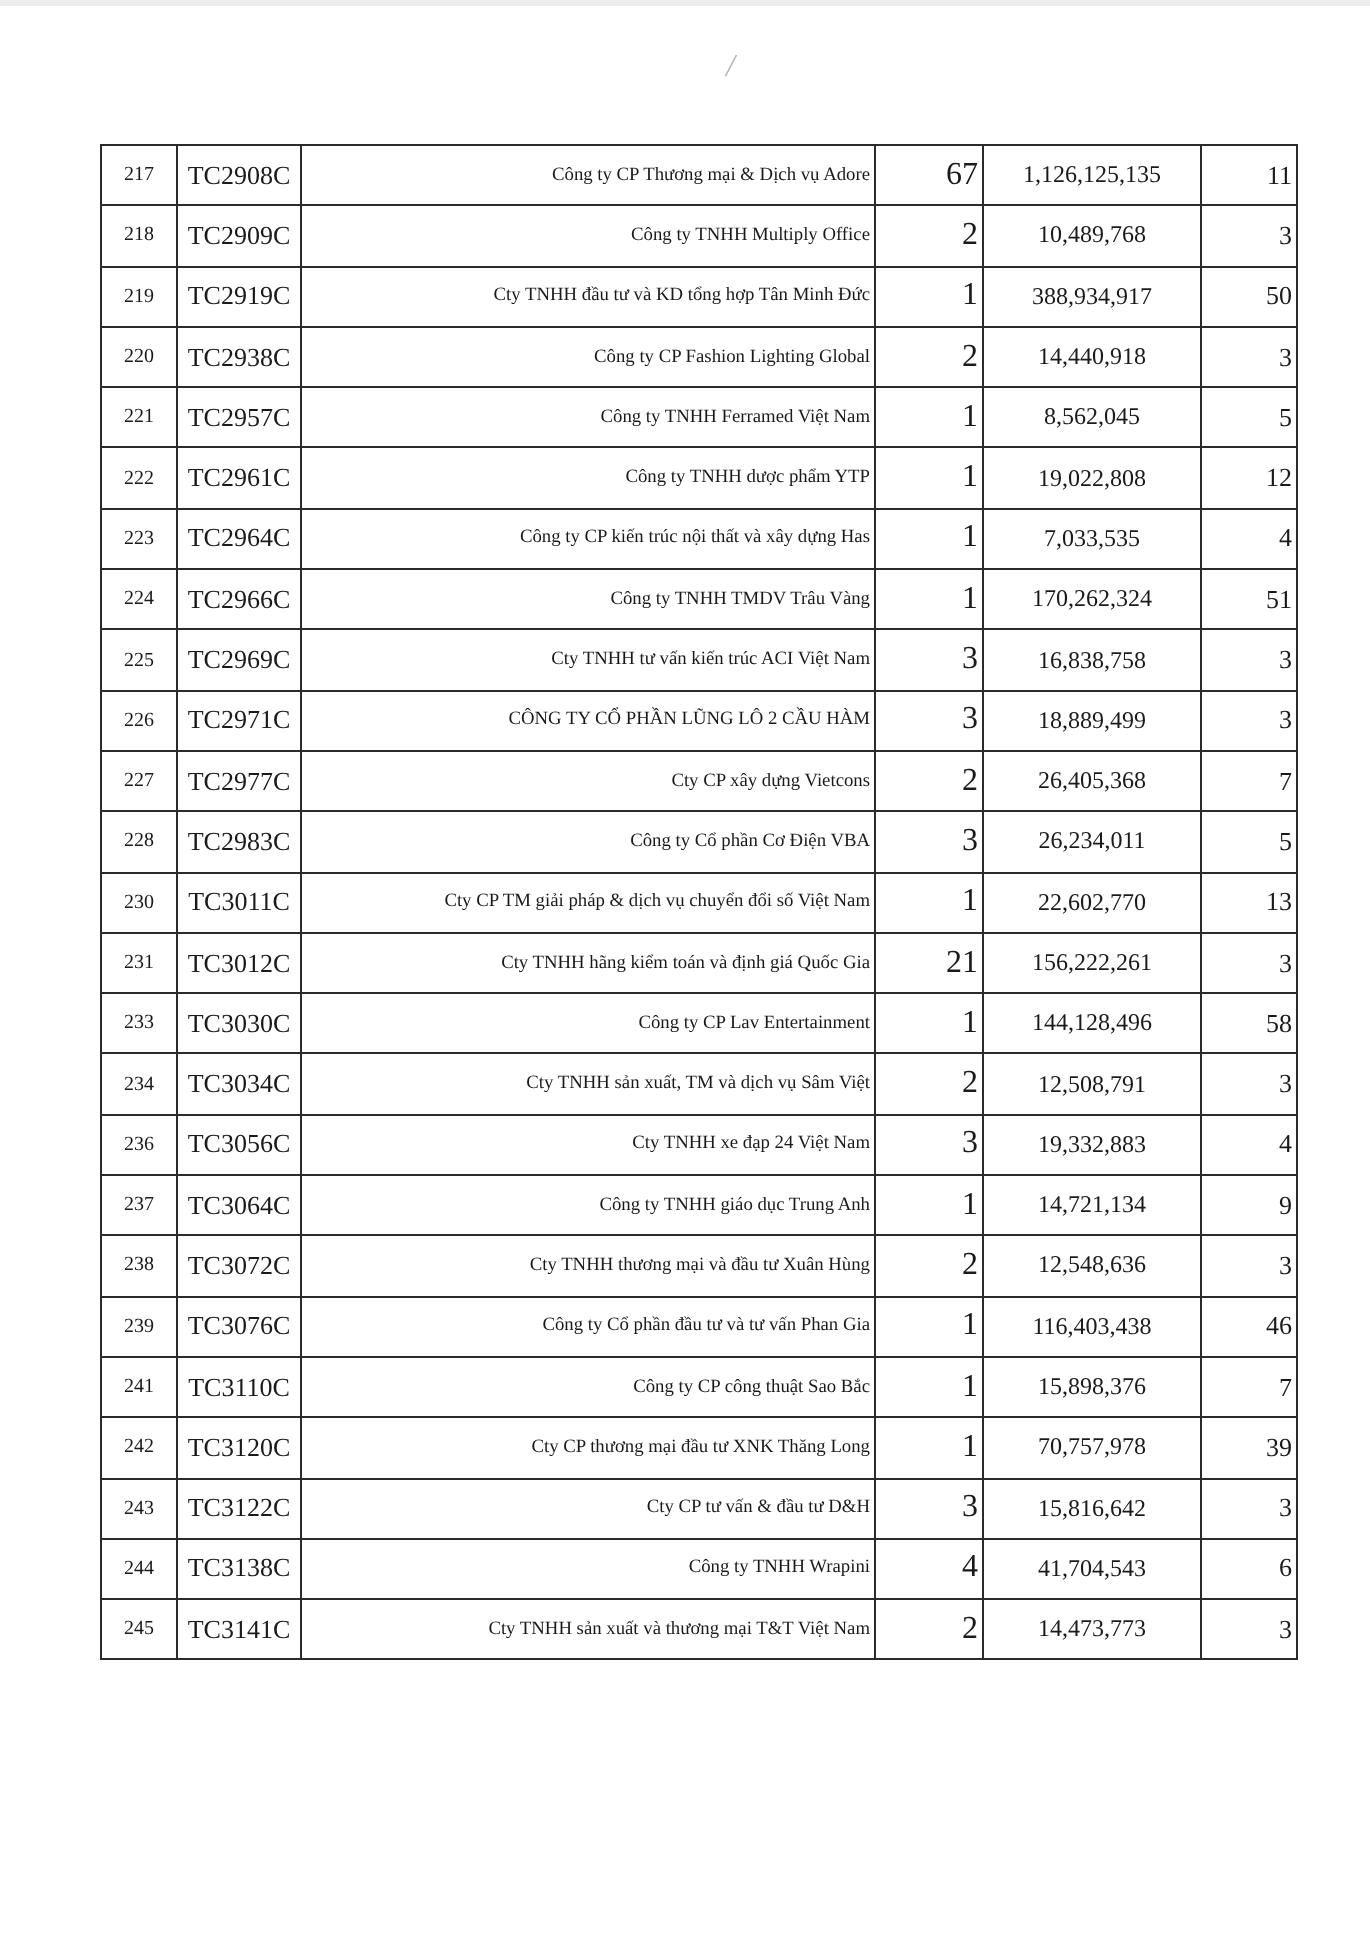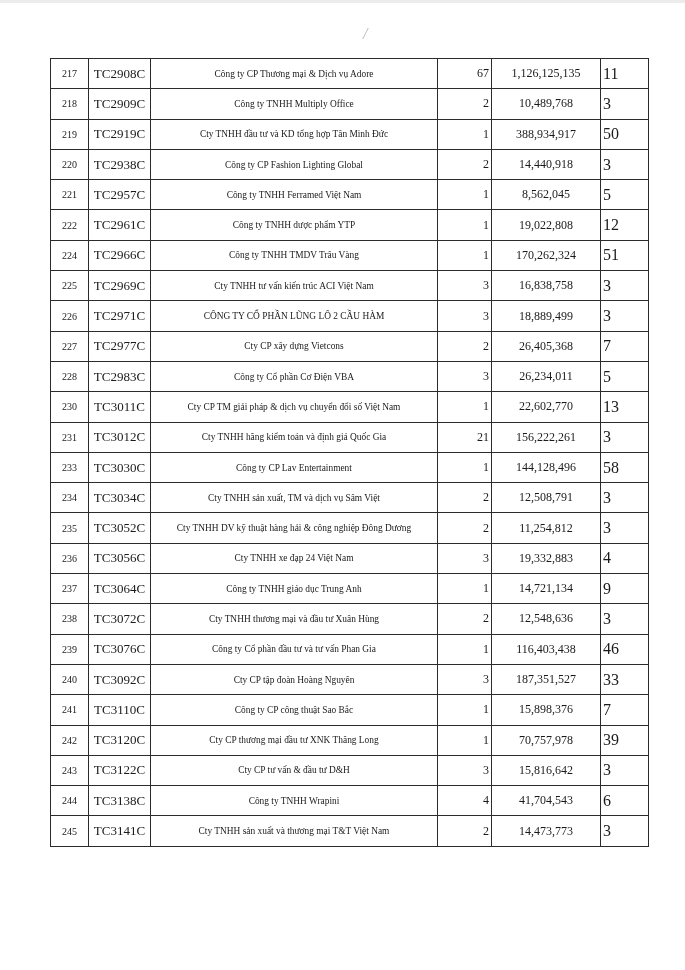--- a/index.html
+++ b/index.html
@@ -3,33 +3,33 @@
 <meta charset="utf-8">
 <style>
   html, body { margin: 0; padding: 0; }
   body {
     width: 685px; height: 970px; background: #ffffff; position: relative; overflow: hidden;
     font-family: "Liberation Serif", serif; color: #1a1a1a;
   }
   .topbar { position: absolute; left: 0; top: 0; width: 685px; height: 3px; background: #ececec; }
   .slash { position: absolute; left: 363px; top: 25px; font-size: 16px; color: #b5b5b5; font-style: italic; }
   table.list {
-    position: absolute; left: 50px; top: 58px;
+    position: absolute; left: 50px; top: 72px;
     border-collapse: collapse; table-layout: fixed; width: 598px; border-radius: 21px;
   }
   table.list td {
     border: 1px solid #2b2b2b; height: 29.3px; padding: 0 2px; white-space: nowrap; overflow: hidden;
     vertical-align: middle;
   }
   td.stt { text-align: center; font-size: 10px; }
   td.code { text-align: center; font-size: 13px; }
-  td.name { text-align: center; font-size: 9.4px; padding-left: 3px; }
-  td.num { text-align: right; font-size: 12px; padding-right: 1px; }
+  td.name { text-align: right; font-size: 9.4px; padding-left: 3px; }
+  td.num { text-align: right; font-size: 16px; padding-right: 1px; }
   td.amt { text-align: center; font-size: 12px; padding-right: 1px; }
-  td.last { text-align: left; font-size: 16px; padding-right: 1px; }
+  td.last { text-align: right; font-size: 13px; padding-right: 1px; }
   col.c1 { width: 38px; } col.c2 { width: 62px; } col.c3 { width: 287px; }
   col.c4 { width: 54px; } col.c5 { width: 109px; } col.c6 { width: 48px; }
 </style>
 </head>
 <body>
 
 <div class="topbar"></div>
 <div class="slash">/</div>
 
 <table class="list">
@@ -84,20 +84,28 @@
   </tr>
       <tr>
     <td class="stt">222</td>
     <td class="code">TC2961C</td>
     <td class="name">Công ty TNHH dược phẩm YTP</td>
     <td class="num">1</td>
     <td class="amt">19,022,808</td>
     <td class="last">12</td>
   </tr>
       <tr>
+    <td class="stt">223</td>
+    <td class="code">TC2964C</td>
+    <td class="name">Công ty CP kiến trúc nội thất và xây dựng Has</td>
+    <td class="num">1</td>
+    <td class="amt">7,033,535</td>
+    <td class="last">4</td>
+  </tr>
+      <tr>
     <td class="stt">224</td>
     <td class="code">TC2966C</td>
     <td class="name">Công ty TNHH TMDV Trâu Vàng</td>
     <td class="num">1</td>
     <td class="amt">170,262,324</td>
     <td class="last">51</td>
   </tr>
       <tr>
     <td class="stt">225</td>
     <td class="code">TC2969C</td>
@@ -156,28 +164,20 @@
   </tr>
       <tr>
     <td class="stt">234</td>
     <td class="code">TC3034C</td>
     <td class="name">Cty TNHH sản xuất, TM và dịch vụ Sâm Việt</td>
     <td class="num">2</td>
     <td class="amt">12,508,791</td>
     <td class="last">3</td>
   </tr>
       <tr>
-    <td class="stt">235</td>
-    <td class="code">TC3052C</td>
-    <td class="name">Cty TNHH DV kỹ thuật hàng hải &amp; công nghiệp Đông Dương</td>
-    <td class="num">2</td>
-    <td class="amt">11,254,812</td>
-    <td class="last">3</td>
-  </tr>
-      <tr>
     <td class="stt">236</td>
     <td class="code">TC3056C</td>
     <td class="name">Cty TNHH xe đạp 24 Việt Nam</td>
     <td class="num">3</td>
     <td class="amt">19,332,883</td>
     <td class="last">4</td>
   </tr>
       <tr>
     <td class="stt">237</td>
     <td class="code">TC3064C</td>
@@ -194,28 +194,20 @@
     <td class="amt">12,548,636</td>
     <td class="last">3</td>
   </tr>
       <tr>
     <td class="stt">239</td>
     <td class="code">TC3076C</td>
     <td class="name">Công ty Cổ phần đầu tư và tư vấn Phan Gia</td>
     <td class="num">1</td>
     <td class="amt">116,403,438</td>
     <td class="last">46</td>
-  </tr>
-      <tr>
-    <td class="stt">240</td>
-    <td class="code">TC3092C</td>
-    <td class="name">Cty CP tập đoàn Hoàng Nguyên</td>
-    <td class="num">3</td>
-    <td class="amt">187,351,527</td>
-    <td class="last">33</td>
   </tr>
       <tr>
     <td class="stt">241</td>
     <td class="code">TC3110C</td>
     <td class="name">Công ty CP công thuật Sao Bắc</td>
     <td class="num">1</td>
     <td class="amt">15,898,376</td>
     <td class="last">7</td>
   </tr>
       <tr>

